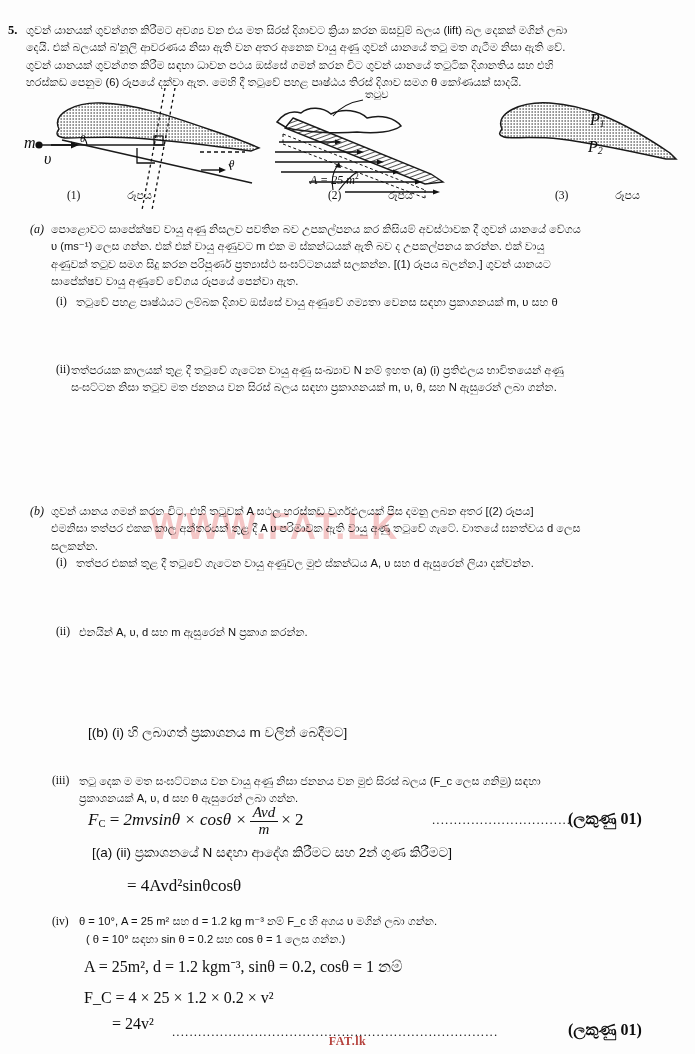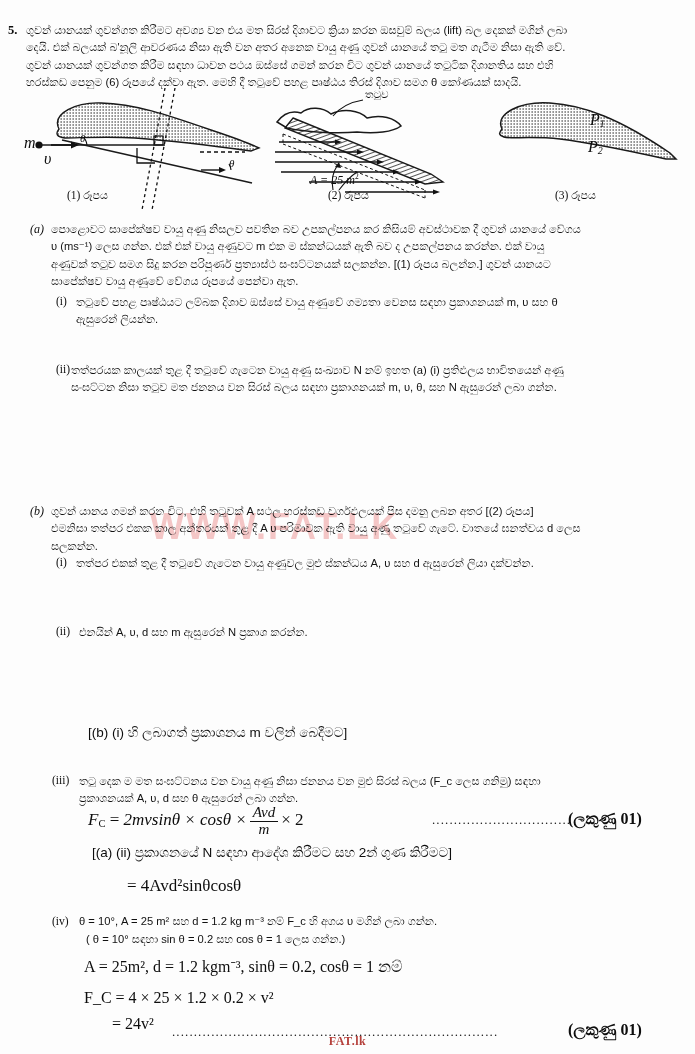--- a/index.html
+++ b/index.html
@@ -113,20 +113,21 @@
   }
   .figcap {
     position: absolute;
     font-family: "Liberation Serif", serif;
     font-size: 11.5px;
     white-space: nowrap;
   }
   .figcap .sinhala {
     font-family: Liberation Serif, serif;
     font-size: 11px;
+    margin-left: 44px;
   }
   .figlabel {
     position: absolute;
     font-family: "Liberation Serif", serif;
     font-style: italic;
     font-size: 16px;
     white-space: nowrap;
   }
   .figlabel-up {
     position: absolute;
@@ -282,21 +283,20 @@
   <div class="blk sin" style="left:51px; top:221px; width:634px;">
     <div>පොළොවට සාපේක්ෂව වායු අණු නිසලව පවතින බව උපකල්පනය කර කිසියම් අවස්ථාවක දී ගුවන් යානයේ වේගය</div>
     <div>υ (ms⁻¹) ලෙස ගන්න. එක් එක් වායු අණුවට m එක ම ස්කන්ධයක් ඇති බව ද උපකල්පනය කරන්න. එක් වායු</div>
     <div>අණුවක් තටුව සමග සිදු කරන පරිපූර්ණ ප්‍රත්‍යාස්ථ සංඝට්ටනයක් සලකන්න. [(1) රූපය බලන්න.] ගුවන් යානයට</div>
     <div>සාපේක්ෂව වායු අණුවේ වේගය රූපයේ පෙන්වා ඇත.</div>
   </div>
 
   <div class="roman" style="left:56px; top:295px;">(i)</div>
   <div class="blk sin" style="left:76px; top:294px; width:609px;">
     <div>තටුවේ පහළ පෘෂ්ඨයට ලම්බක දිශාව ඔස්සේ වායු අණුවේ ගම්‍යතා වෙනස සඳහා ප්‍රකාශනයක් m, υ සහ  θ</div>
-    <div>ඇසුරෙන් ලියන්න.</div>
   </div>
 
   <div class="roman" style="left:56px; top:363px;">(ii)</div>
   <div class="blk sin" style="left:71px; top:362px; width:606px;">
     <div>තත්පරයක කාලයක් තුළ දී තටුවේ ගැටෙන වායු අණු සංඛ්‍යාව N නම් ඉහත (a) (i) ප්‍රතිඵලය භාවිතයෙන් අණු</div>
     <div>සංඝට්ටන නිසා තටුව මත ජනනය වන සිරස් බලය සඳහා ප්‍රකාශනයක් m, υ, θ, සහ N ඇසුරෙන් ලබා ගන්න.</div>
   </div>
 
   <div class="part" style="left:30px; top:504px;">(b)</div>
   <div class="blk sin" style="left:51px; top:503px; width:634px;">

